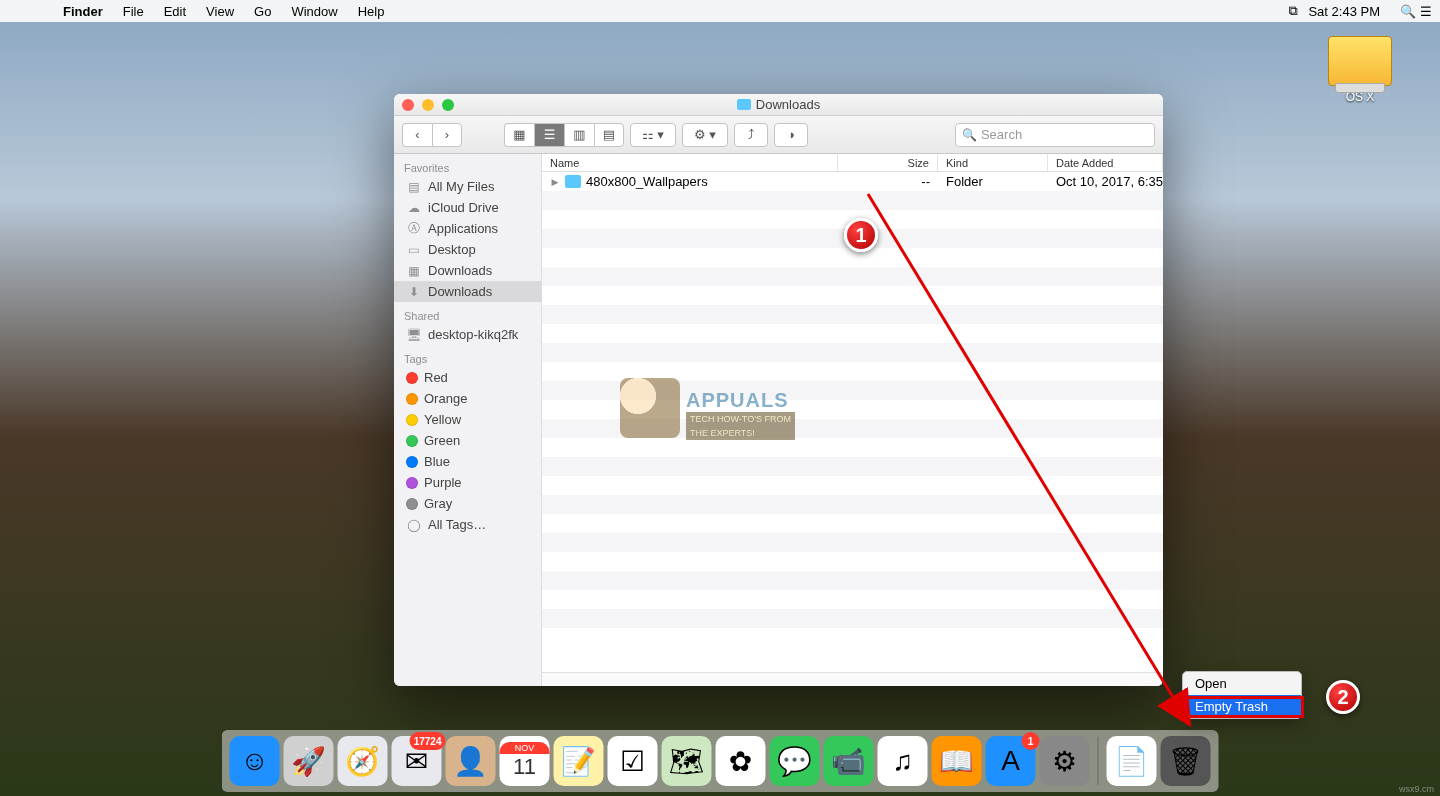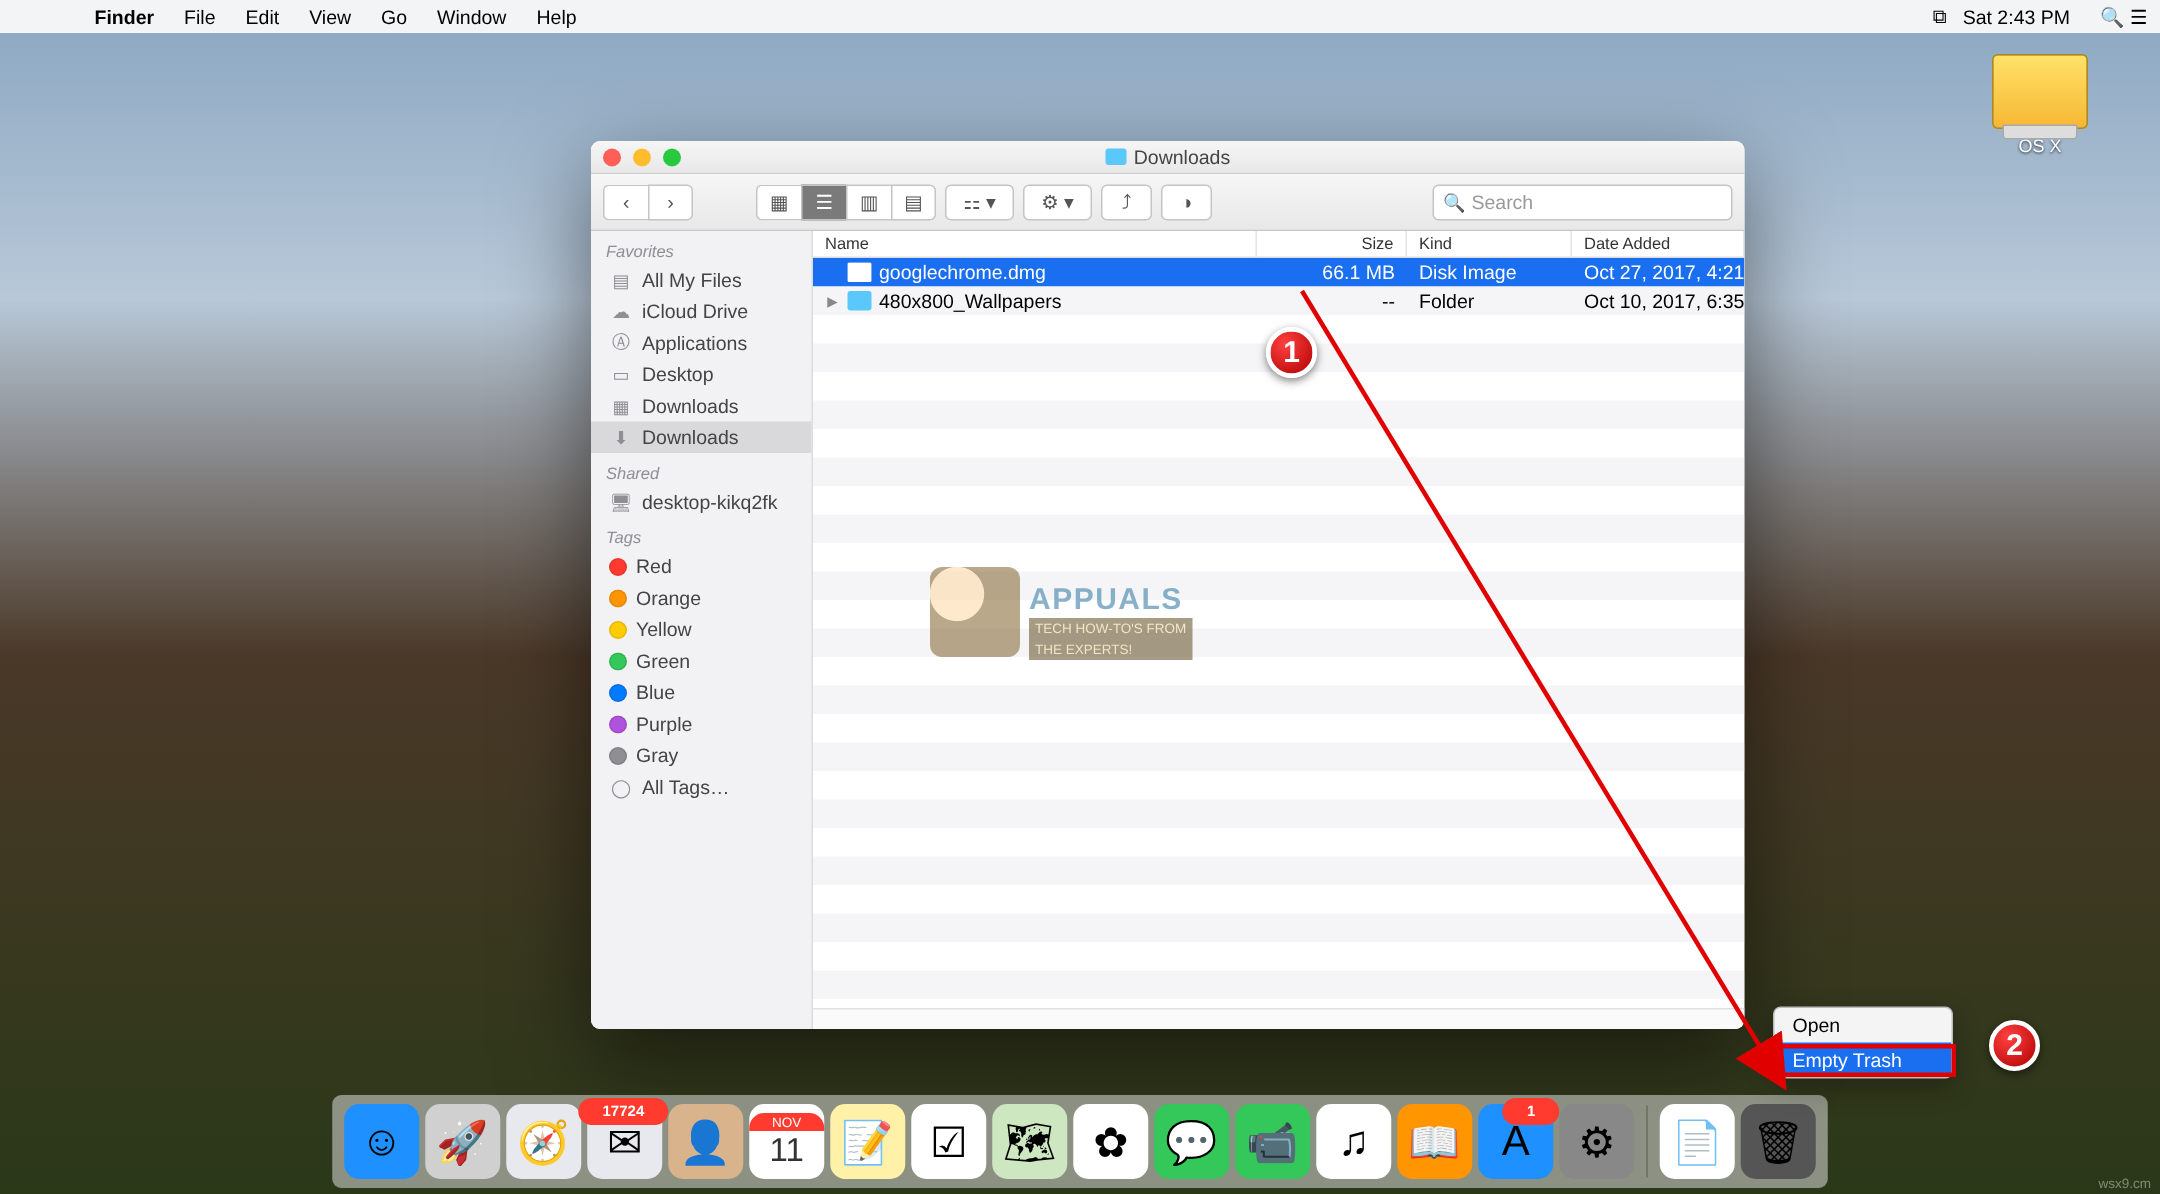--- a/index.html
+++ b/index.html
@@ -31,21 +31,21 @@
   .toolbar { height:38px; background:linear-gradient(#f6f6f6,#e8e8e8); border-bottom:1px solid #c9c9c9; display:flex; align-items:center; padding:0 8px; gap:6px;}
   .tbtn { height:24px; background:#fff; border:1px solid #c4c4c4; border-radius:4px; display:flex; align-items:center; justify-content:center; font-size:13px; color:#555; }
   .tbtn.nav{width:28px;} .seg{display:flex;} .seg .tbtn{border-radius:0;border-right:none;width:30px;} .seg .tbtn:first-child{border-radius:4px 0 0 4px;} .seg .tbtn:last-child{border-radius:0 4px 4px 0;border-right:1px solid #c4c4c4;}
   .seg .tbtn.active{background:#7a7a7a;color:#fff;}
   .tbtn.drop{width:46px;} .tbtn.single{width:34px;}
   .toolbar .search { margin-left:auto; width:200px; height:24px; background:#fff; border:1px solid #c4c4c4; border-radius:4px; display:flex; align-items:center; padding:0 6px; color:#999; font-size:13px; gap:4px;}
   .toolbar .search .mag{font-size:12px;}
 
   .body { flex:1; display:flex; overflow:hidden; }
   .sidebar { width:148px; background:#f2f1f3; border-right:1px solid #dcdcdc; font-size:13px; color:#444; overflow-y:auto; padding-bottom:6px;}
-  .sb-head { font-size:11px; color:#8e8e93; font-weight:500; padding:8px 10px 2px; text-transform:none;font-style:italic;}
+  .sb-head { font-size:11px; color:#8e8e93; font-weight:500; padding:8px 10px 2px; text-transform:none;}
   .sb-item { display:flex; align-items:center; gap:6px; padding:3px 10px 3px 12px; cursor:default;}
   .sb-item.sel{background:#d9d8da;}
   .sb-item .ic{width:16px;height:14px;display:inline-flex;align-items:center;justify-content:center;color:#8e8e93;font-size:12px;}
   .tagdot{width:12px;height:12px;border-radius:50%;border:1px solid rgba(0,0,0,.1);}
 
   .content { flex:1; display:flex; flex-direction:column; min-width:0;}
   .cols { height:18px; background:#fff; border-bottom:1px solid #dcdcdc; display:flex; font-size:11px; color:#333; align-items:center;}
   .cols div{padding:0 8px; border-right:1px solid #e4e4e4; height:100%; display:flex; align-items:center;}
   .c-name{flex:1;} .c-size{width:100px;justify-content:flex-end;} .c-kind{width:110px;} .c-date{width:115px;border-right:none;}
   .rows { flex:1; overflow:auto; font-size:13px;}
@@ -77,21 +77,21 @@
   
   .ctxmenu{position:absolute;right:138px;bottom:77px;width:120px;background:#f4f4f4;border:1px solid #bbb;border-radius:5px;box-shadow:0 6px 18px rgba(0,0,0,.3);font-size:13px;overflow:hidden;z-index:60;}
   .ctxmenu div{padding:4px 12px;}
   .ctxmenu .hl{background:#1a6ef0;color:#fff;}
   .ctxbox{position:absolute;border:3px solid #e00000;z-index:65;}
 
   
   .dock{position:absolute;bottom:4px;left:50%;transform:translateX(-50%);height:62px;background:rgba(220,220,220,.55);border-radius:6px;padding:4px 8px;display:flex;align-items:center;gap:4px;backdrop-filter:blur(10px);z-index:40;}
   .dock .app{width:50px;height:50px;border-radius:10px;position:relative;display:flex;align-items:center;justify-content:center;font-size:28px;}
   .dock .sep{width:1px;height:48px;background:rgba(0,0,0,.25);margin:0 4px;}
-  .dock .app .dbadge{position:absolute;top:-4px;right:-4px;min-width:18px;height:18px;padding:0 16px;background:#ff3b30;border-radius:9px;color:#fff;font-size:10px;font-weight:600;display:flex;align-items:center;justify-content:center;}
+  .dock .app .dbadge{position:absolute;top:-4px;right:-4px;min-width:18px;height:18px;padding:0 4px;background:#ff3b30;border-radius:9px;color:#fff;font-size:10px;font-weight:600;display:flex;align-items:center;justify-content:center;}
 
   .wsx{position:absolute;right:6px;bottom:2px;font-size:9px;color:rgba(255,255,255,.4);}
 </style>
 </head>
 <body>
 
 <div class="menubar">
   <div class="left">
     <span class="apple"></span>
     <span class="appname">Finder</span>
@@ -224,30 +224,20 @@
     </div>
 
     <div class="content">
       <div class="cols">
         <div class="c-name">Name</div>
         <div class="c-size">Size</div>
         <div class="c-kind">Kind</div>
         <div class="c-date">Date Added</div>
       </div>
       <div class="rows" id="rows">
-          <div class="row sel">
-            <div class="rn">
-              <span class="tri"></span>
-              <span class="fic dmg"></span>
-              <span>googlechrome.dmg</span>
-            </div>
-            <div class="rs">66.1 MB</div>
-            <div class="rk">Disk Image</div>
-            <div class="rd">Oct 27, 2017, 4:21</div>
-          </div>
           <div class="row">
             <div class="rn">
               <span class="tri">▶</span>
               <span class="fic folder"></span>
               <span>480x800_Wallpapers</span>
             </div>
             <div class="rs">--</div>
             <div class="rk">Folder</div>
             <div class="rd">Oct 10, 2017, 6:35</div>
           </div>

